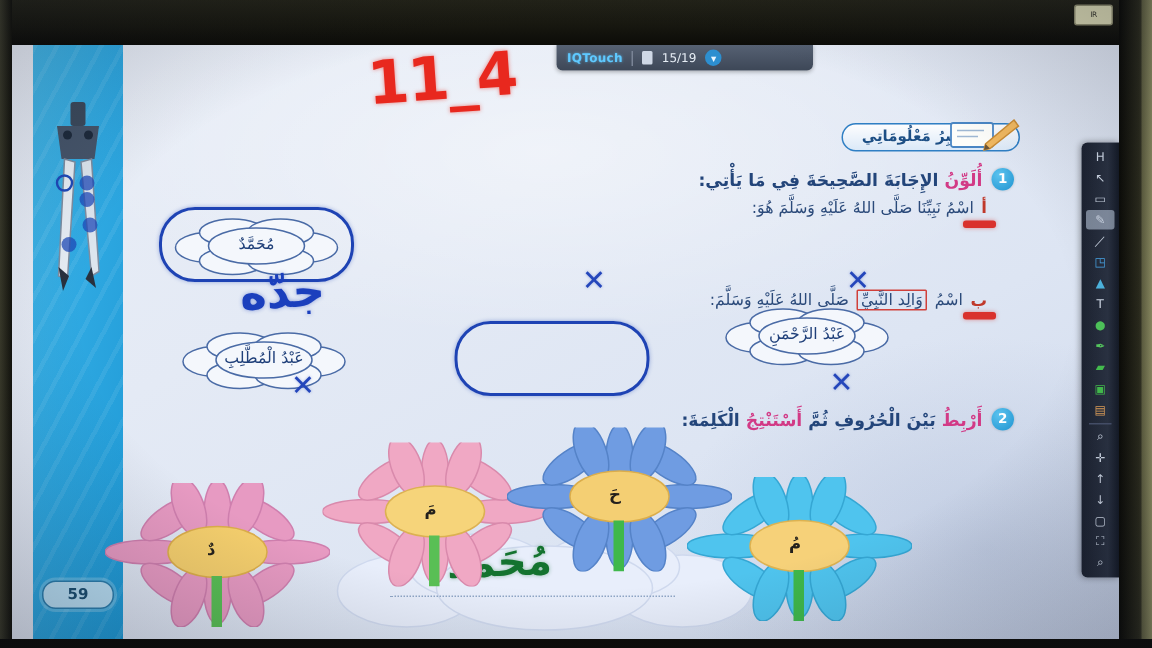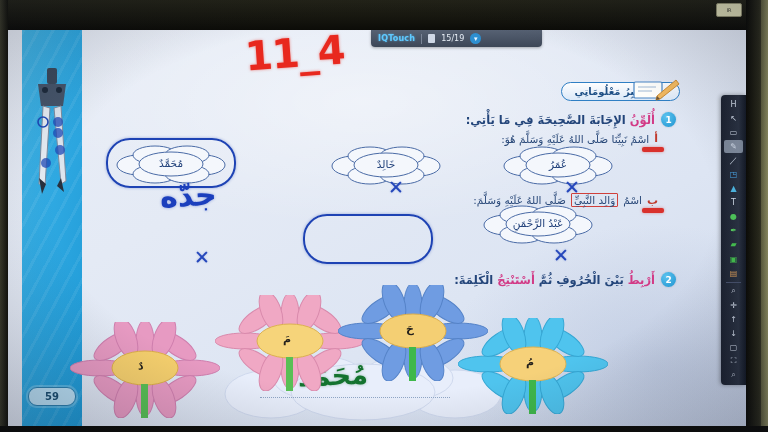--- a/index.html
+++ b/index.html
@@ -291,60 +291,46 @@
           <ellipse cx="76" cy="13" rx="22" ry="9"></ellipse>
           <ellipse cx="44" cy="32" rx="22" ry="9"></ellipse>
           <ellipse cx="76" cy="32" rx="22" ry="9"></ellipse>
           <ellipse cx="60" cy="22" rx="32" ry="12"></ellipse>
         </g>
       </svg>
       <span class="cloud-label">مُحَمَّدٌ</span>
     </div>
     <div class="marker-circle" style="left:98px; top:108px; width:130px; height:50px;"></div>
 
-    <div class="cloud" style="left:318px; top:113px;">
+
+
+    <div class="marker-word" style="left:152px; top:148px;">جدّه</div>
+
+    <div class="sub-row" style="right:88px; top:163px;">
+      <span class="sub-letter">ب</span>
+      <span class="sub-text">اسْمُ</span>
+      <span class="sub-text boxed-red">وَالِد النَّبِيِّ</span>
+      <span class="sub-text">صَلَّى اللهُ عَلَيْهِ وَسَلَّمَ:</span>
+    </div>
+    <div class="red-underline" style="right:82px; top:178px;"></div>
+
+    <div class="cloud" style="left:108px; top:188px;">
       <svg viewBox="0 0 120 42" width="120" height="42">
         <g fill="#f4f7fc" stroke="#4a6ba6" stroke-width="1">
           <ellipse cx="28" cy="23" rx="22" ry="10"></ellipse>
           <ellipse cx="92" cy="23" rx="22" ry="10"></ellipse>
           <ellipse cx="44" cy="13" rx="22" ry="9"></ellipse>
           <ellipse cx="76" cy="13" rx="22" ry="9"></ellipse>
           <ellipse cx="44" cy="32" rx="22" ry="9"></ellipse>
           <ellipse cx="76" cy="32" rx="22" ry="9"></ellipse>
           <ellipse cx="60" cy="22" rx="32" ry="12"></ellipse>
         </g>
       </svg>
-      <span class="cloud-label">خَالِدٌ</span>
-    </div>
-
-    <div class="cloud" style="left:490px; top:113px;">
-      <svg viewBox="0 0 120 42" width="120" height="42">
-        <g fill="#f4f7fc" stroke="#4a6ba6" stroke-width="1">
-          <ellipse cx="28" cy="23" rx="22" ry="10"></ellipse>
-          <ellipse cx="92" cy="23" rx="22" ry="10"></ellipse>
-          <ellipse cx="44" cy="13" rx="22" ry="9"></ellipse>
-          <ellipse cx="76" cy="13" rx="22" ry="9"></ellipse>
-          <ellipse cx="44" cy="32" rx="22" ry="9"></ellipse>
-          <ellipse cx="76" cy="32" rx="22" ry="9"></ellipse>
-          <ellipse cx="60" cy="22" rx="32" ry="12"></ellipse>
-        </g>
-      </svg>
-      <span class="cloud-label">عُمَرُ</span>
-    </div>
-
-    <div class="marker-word" style="left:152px; top:148px;">جدّه</div>
-
-    <div class="sub-row" style="right:88px; top:163px;">
-      <span class="sub-letter">ب</span>
-      <span class="sub-text">اسْمُ</span>
-      <span class="sub-text boxed-red">وَالِد النَّبِيِّ</span>
-      <span class="sub-text">صَلَّى اللهُ عَلَيْهِ وَسَلَّمَ:</span>
-    </div>
-    <div class="red-underline" style="right:82px; top:178px;"></div>
-
+      <span class="cloud-label">عَبْدُ الْمُطَّلِبِ</span>
+    </div>
     <div class="marker-x" style="left:186px; top:218px;">✕</div>
 
     <div class="marker-circle" style="left:295px; top:184px; width:130px; height:50px;"></div>
 
     <div class="cloud" style="left:470px; top:172px;">
       <svg viewBox="0 0 120 42" width="120" height="42">
         <g fill="#f4f7fc" stroke="#4a6ba6" stroke-width="1">
           <ellipse cx="28" cy="23" rx="22" ry="10"></ellipse>
           <ellipse cx="92" cy="23" rx="22" ry="10"></ellipse>
           <ellipse cx="44" cy="13" rx="22" ry="9"></ellipse>

